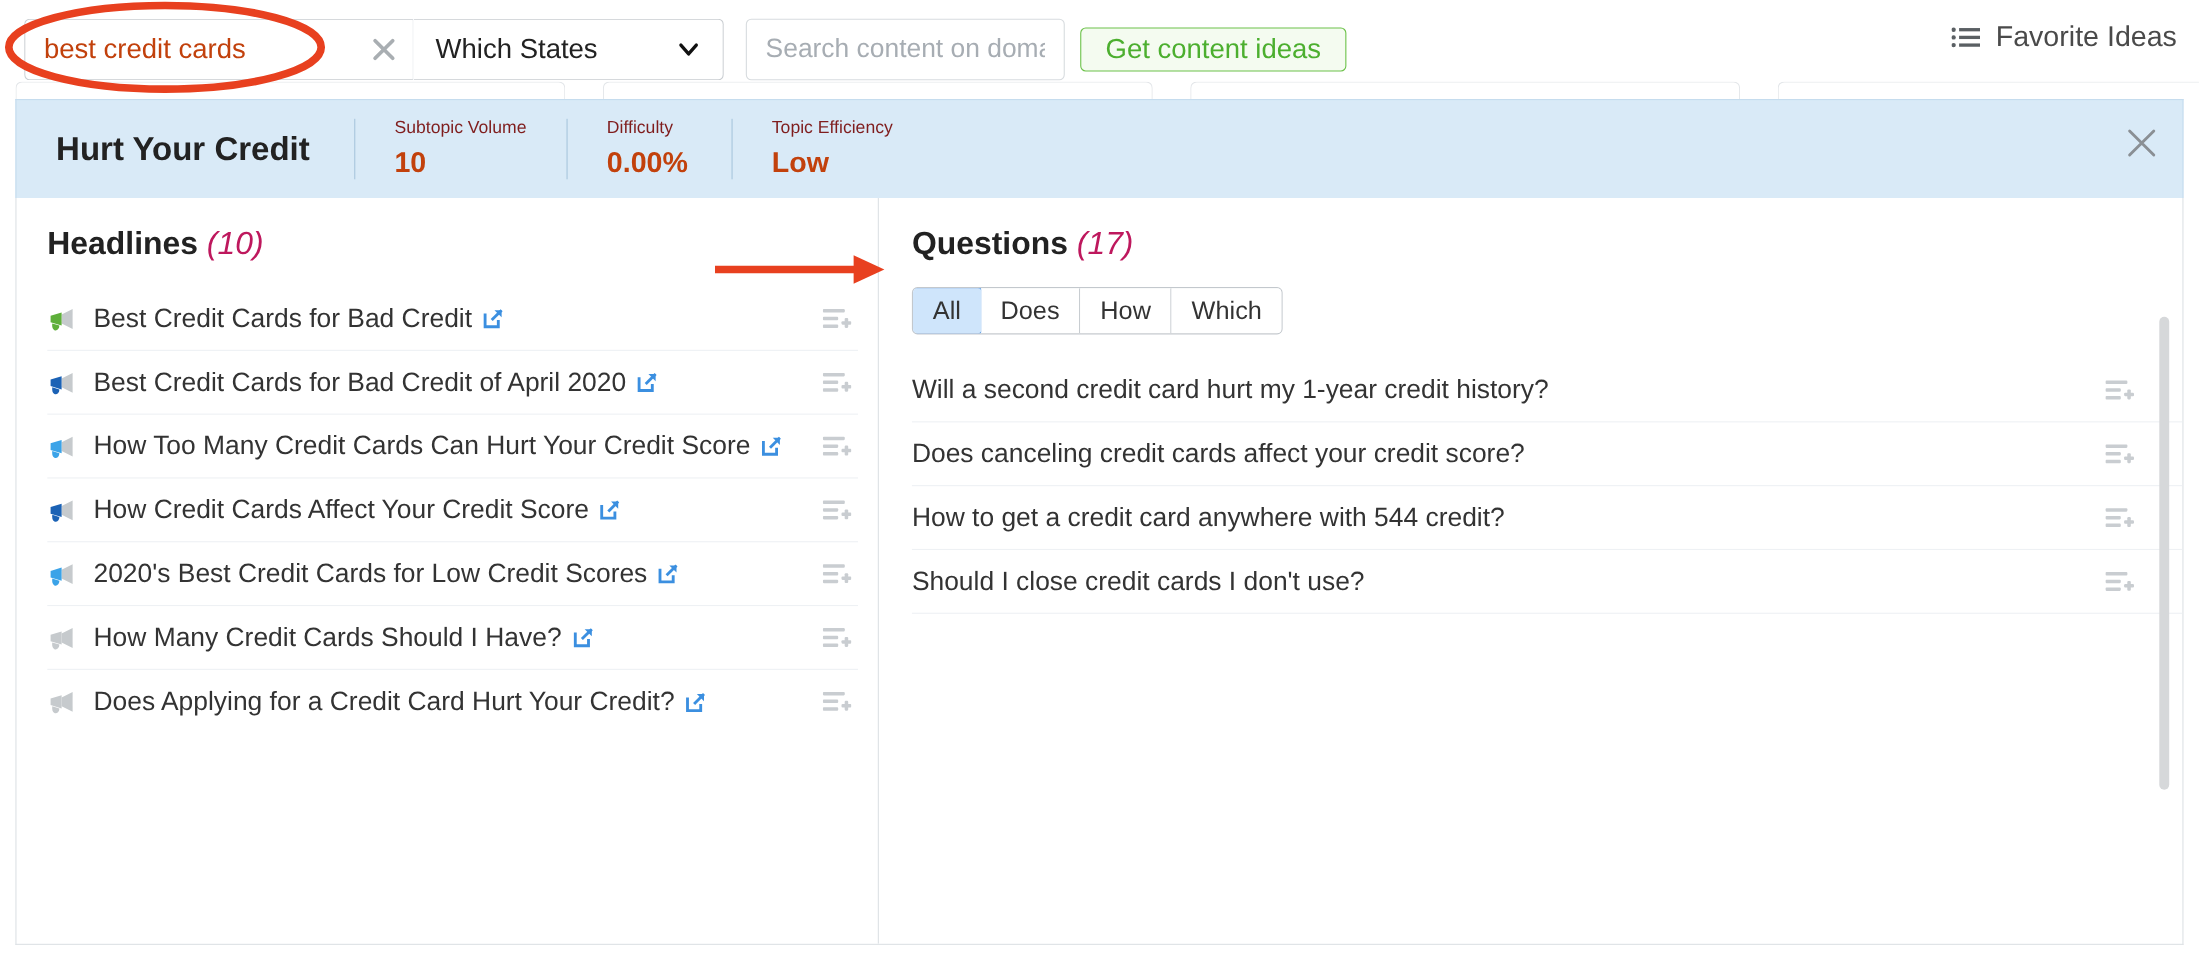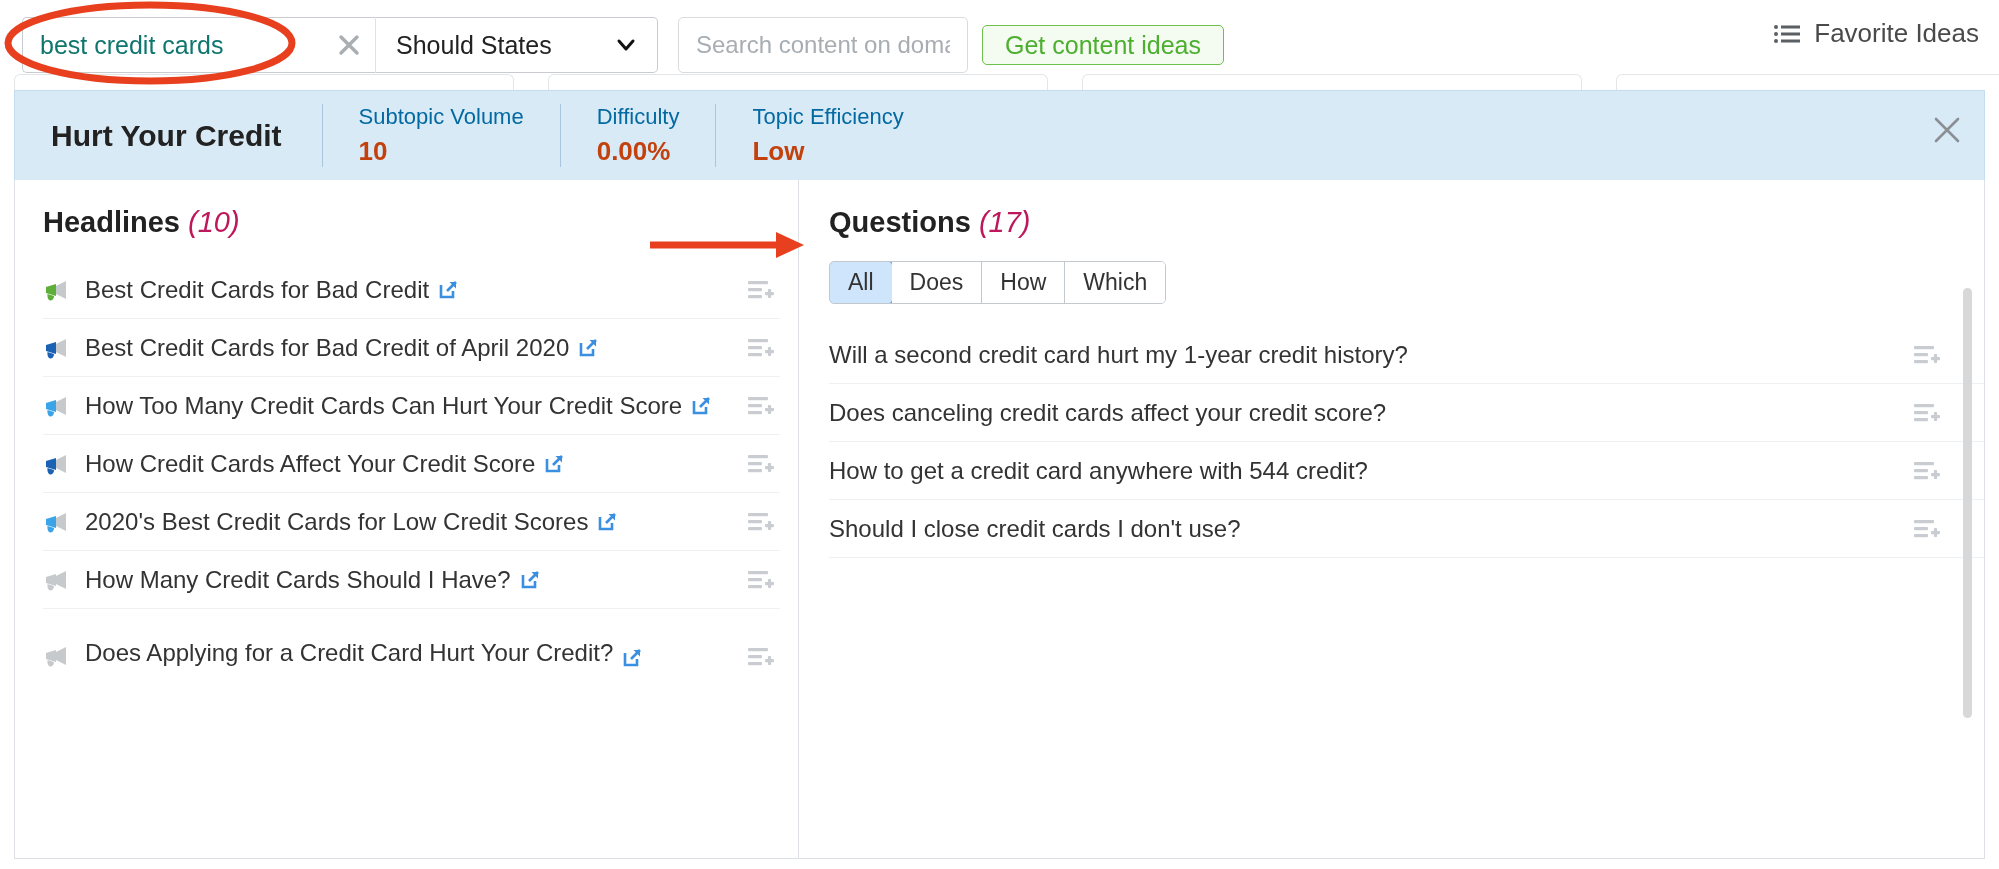--- a/index.html
+++ b/index.html
@@ -25,21 +25,21 @@
     height: 56px;
   }
   .kw-input {
     width: 100%;
     height: 56px;
     border: 1px solid #c8ccd0;
     border-radius: 5px 0 0 5px;
     border-right: 1px solid #dfe3e7;
     font-size: 25px;
     font-family: "Liberation Sans", sans-serif;
-    color: #0f766e;
+    color: #c2410c;
     padding: 0 52px 0 17px;
     background: #ffffff;
     outline: none;
   }
   .kw-clear {
     position: absolute;
     right: 16px; top: 50%;
     transform: translateY(-50%);
     width: 22px; height: 22px;
     cursor: pointer;
@@ -148,22 +148,22 @@
     font-weight: bold;
     color: #222222;
     padding-right: 40px;
   }
   .sum-metric {
     border-left: 1px solid #a8c6dd;
     padding: 0 36px;
     min-width: 150px;
   }
   .sum-metric .m-label {
-    font-size: 22px;
-    color: #0369a1;
+    font-size: 16px;
+    color: #7f1d1d;
     margin-bottom: 6px;
     white-space: nowrap;
   }
   .sum-metric .m-value {
     font-size: 26px;
     font-weight: bold;
     color: #c2410c;
   }
   .sum-close {
     position: absolute;
@@ -206,21 +206,21 @@
   }
 
   
   .row {
     display: flex;
     align-items: center;
     height: 58px;
     border-bottom: 1px solid #eef1f4;
     padding-right: 6px;
   }
-  .row:last-child { border-bottom: none; align-items: flex-end; }
+  .row:last-child { border-bottom: none; }
   .mega {
     width: 26px; height: 22px;
     flex: 0 0 26px;
     margin-right: 16px;
   }
   .row-text {
     font-size: 24px;
     color: #333333;
     white-space: nowrap;
   }
@@ -300,21 +300,21 @@
   <div class="kw-wrap">
     <input class="kw-input" value="best credit cards" placeholder="Enter keyword" style="">
     <span class="kw-clear">
       <svg viewBox="0 0 22 22" width="22" height="22">
         <path d="M3 3 L19 19 M19 3 L3 19" stroke="#a9aeb2" stroke-width="3.4" stroke-linecap="round" fill="none"></path>
       </svg>
     </span>
   </div>
 
   <div class="country-select">
-    <span class="label">Should States</span>
+    <span class="label">Which States</span>
     <span class="chev">
       <svg viewBox="0 0 22 22" width="22" height="22">
         <path d="M4 7 L11 15 L18 7" stroke="#111" stroke-width="3" fill="none" stroke-linecap="round" stroke-linejoin="round"></path>
       </svg>
     </span>
   </div>
 
   <input class="domain-input" placeholder="Search content on domain" style="">
 
   <button class="get-ideas-btn">Get content ideas</button>

